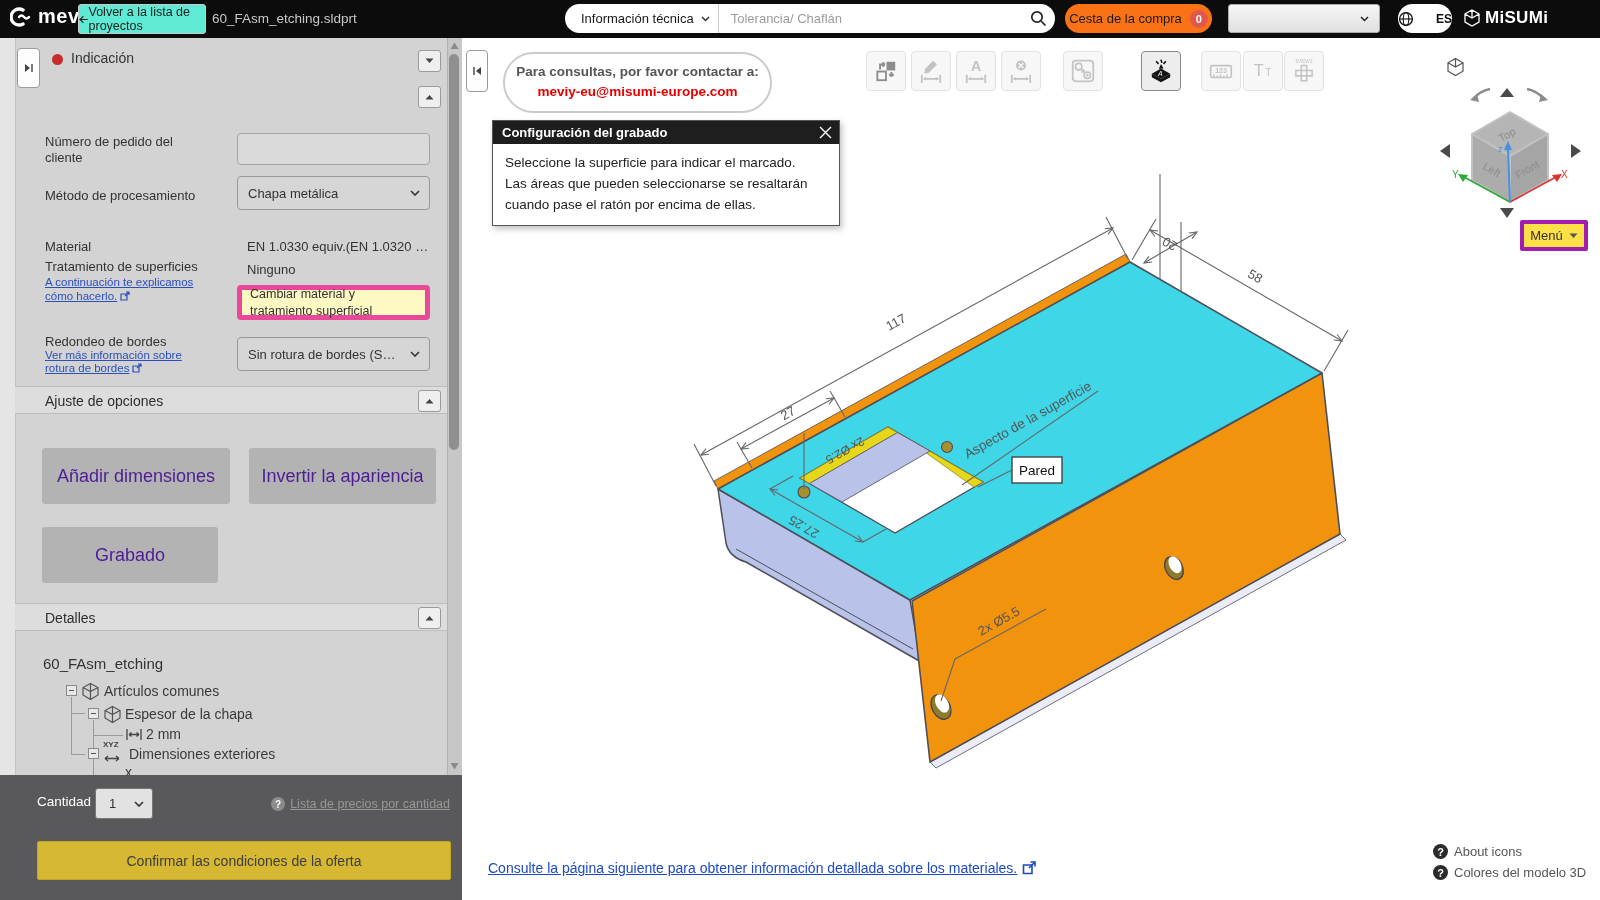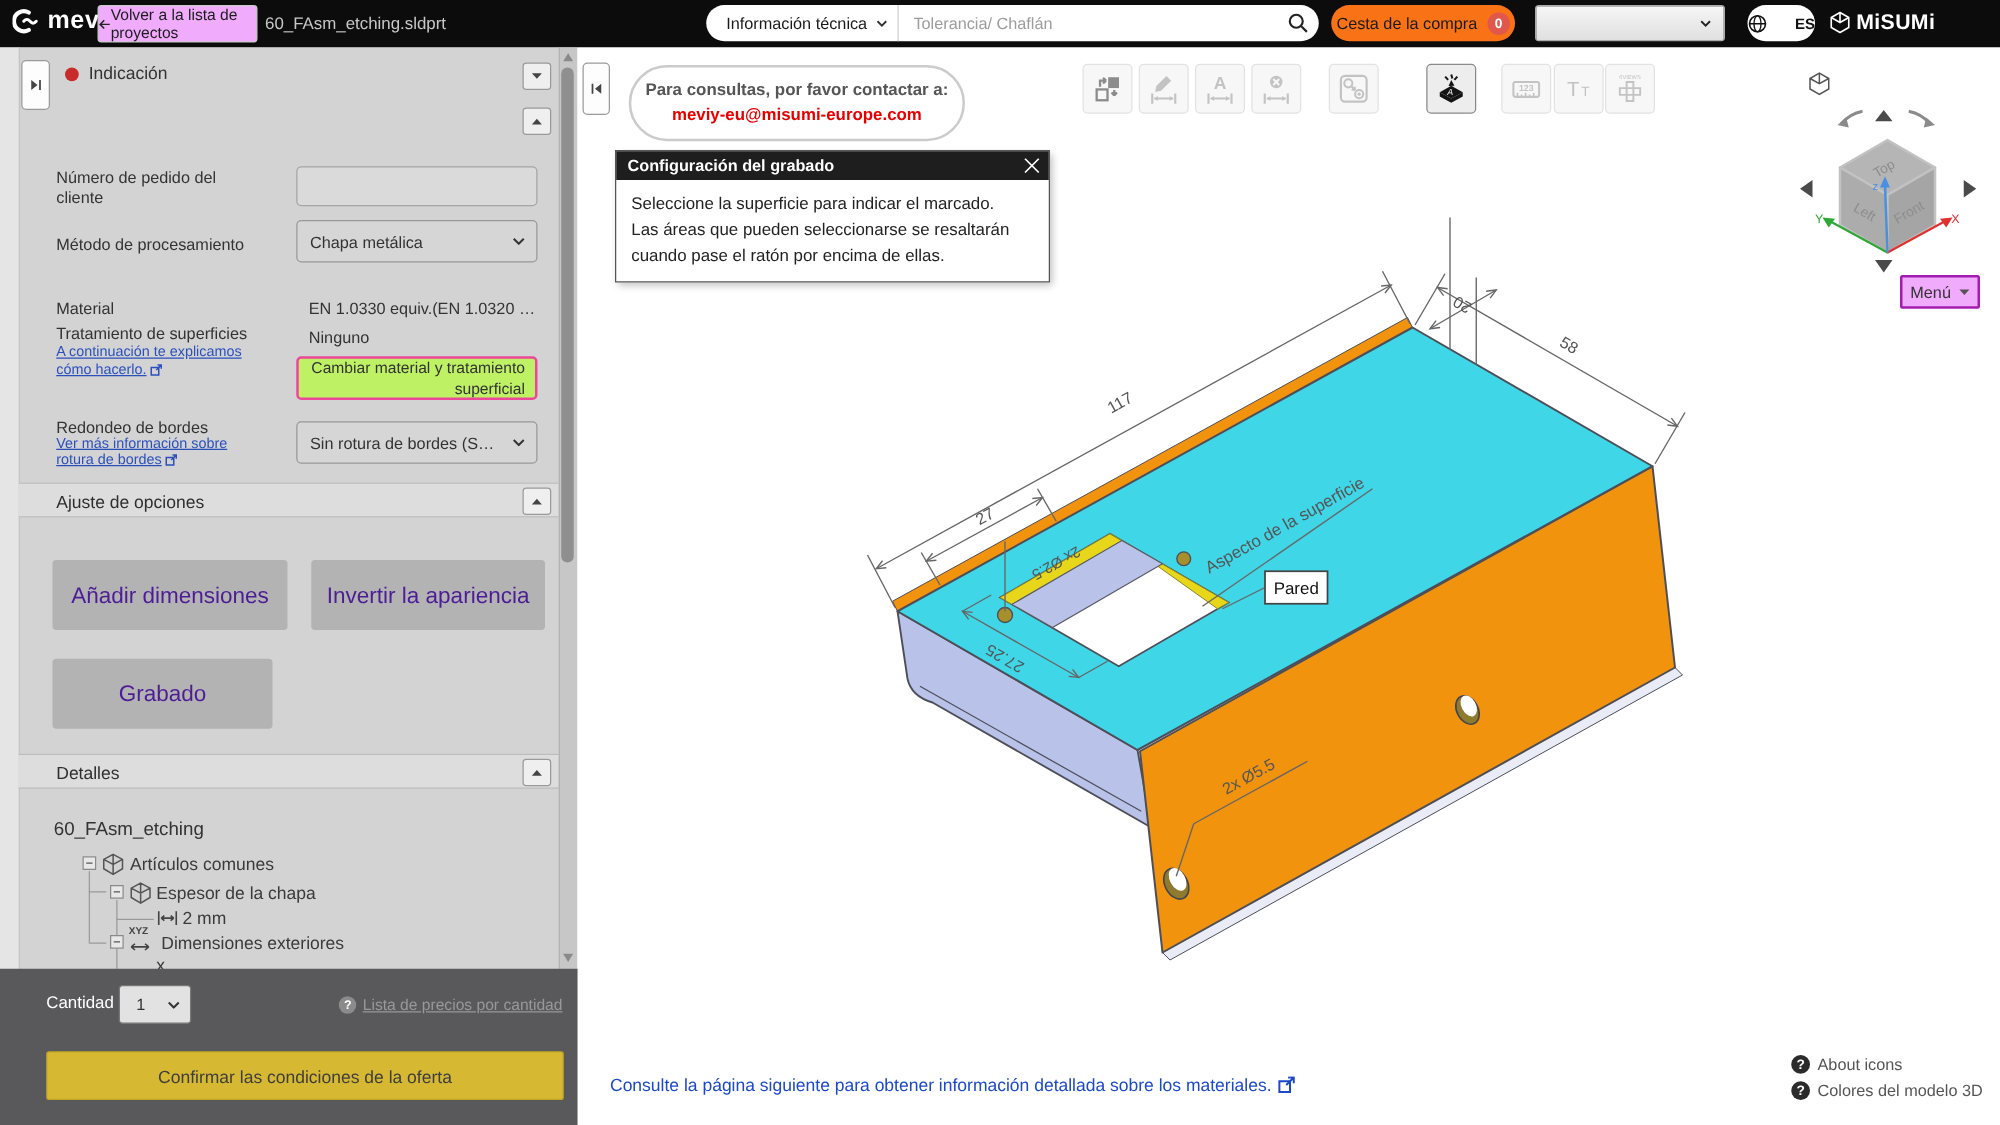--- a/index.html
+++ b/index.html
@@ -4,21 +4,21 @@
 <style>
   html,body{margin:0;padding:0}
   .page{position:relative;width:1600px;height:900px;background:#fff;
         font-family:"Liberation Sans",sans-serif;overflow:hidden;-webkit-font-smoothing:antialiased}
   .abs{position:absolute}
 
   
   .topbar{position:absolute;left:0;top:0;width:1600px;height:38px;background:#0c0c0c;color:#fff}
   .logo{left:10px;top:5px;display:flex;align-items:center;gap:2px;color:#fff}
   .logo-text{font-size:20px;font-weight:bold;letter-spacing:.5px}
-  .back-btn{left:78px;top:4px;width:126px;height:28px;background:#f0abfc;border:1px solid #c9c9c9;
+  .back-btn{left:78px;top:4px;width:126px;height:28px;background:#5eead4;border:1px solid #c9c9c9;
             border-radius:3px;font-size:12.5px;color:#1d1d1d;display:flex;align-items:center;justify-content:center;gap:0;cursor:pointer}
   .filename{left:212px;top:11px;font-size:13.5px;color:#c8c8c8}
   .search-pill{left:565px;top:4px;width:490px;height:29px;background:#fff;border-radius:15px;display:flex;align-items:center}
   .search-cat{padding:0 8px 0 16px;font-size:13px;color:#1a1a1a;display:flex;align-items:center;gap:7px;cursor:pointer;height:100%}
   .search-div{width:1px;height:29px;background:#cfcfcf}
   .search-input{border:none;outline:none;flex:1;font-size:13px;color:#333;padding:0 8px 0 12px;font-family:inherit;background:transparent}
   .search-input::placeholder{color:#9c9c9c}
   .mag-btn{width:34px;height:100%;display:flex;align-items:center;justify-content:center;cursor:pointer}
   .cart-pill{left:1065px;top:4px;width:147px;height:29px;background:#f97316;border-radius:15px;display:flex;
              align-items:center;justify-content:center;gap:8px;font-size:13px;color:#1a1a1a;cursor:pointer}
@@ -41,22 +41,22 @@
             border-bottom:1px solid #bcbcbc;font-size:14px;color:#2e2e2e;line-height:28px;padding-left:30px;box-sizing:border-box}
   .collapse-btn{position:absolute;left:418px;width:21px;height:20px;background:#efefef;border:1px solid #9a9a9a;
                 border-radius:3px;display:flex;align-items:center;justify-content:center;cursor:pointer}
   .sb-label{position:absolute;left:45px;font-size:13px;color:#333;line-height:16px}
   .sb-value{position:absolute;font-size:13px;color:#333}
   .sb-link{position:absolute;left:45px;font-size:11.5px;color:#2b50bd;text-decoration:underline;cursor:pointer;display:flex;align-items:center;gap:3px}
   .sb-input{position:absolute;left:237px;width:193px;height:32px;background:#dadada;border:1px solid #a5a5a5;border-radius:4px;box-sizing:border-box;font-size:13px;padding:0 8px;font-family:inherit;color:#333}
   .sb-select{position:absolute;left:237px;width:193px;height:34px;background:#d6d6d6;border:1px solid #989898;border-radius:4px;
              box-sizing:border-box;display:flex;align-items:center;font-size:13px;color:#333;padding:0 26px 0 10px;cursor:pointer}
   .sb-select .chev{position:absolute;right:9px}
-  .sb-btn{position:absolute;background:#bef264;border:2px solid #ec4899;border-radius:4px;font-size:12.5px;color:#333;
-          display:flex;align-items:center;justify-content:center;text-align:right;line-height:1.3;cursor:pointer;box-sizing:border-box;padding:2px 8px}
+  .sb-btn{position:absolute;background:#fef9c3;border:5px solid #ec4899;border-radius:4px;font-size:12.5px;color:#333;
+          display:flex;align-items:center;justify-content:center;text-align:left;line-height:1.3;cursor:pointer;box-sizing:border-box;padding:2px 8px}
   .opt-btn{position:absolute;background:#b3b3b3;border:none;border-radius:3px;font-size:18px;color:#4c1d95;
            display:flex;align-items:center;justify-content:center;cursor:default}
   .tree-root{position:absolute;left:43px;font-size:15px;color:#333}
   .tree-label{position:absolute;font-size:14px;color:#3a3a3a;cursor:pointer}
   .minus-box{position:absolute;width:11px;height:11px;border:1px solid #8a8a8a;background:#e8e8e8;box-sizing:border-box;display:flex;align-items:center;justify-content:center}
   .minus-box::after{content:"";width:5px;height:1px;background:#555}
   .tree-line{position:absolute;background:#9a9a9a}
   .sb-scroll-track{position:absolute;left:447px;top:0;width:14px;height:737px;background:#c7c7c7;border-left:1px solid #b2b2b2}
   .sb-scroll-thumb{position:absolute;left:449px;top:16px;width:10px;height:396px;background:#8f8f8f;border-radius:5px;cursor:pointer}
 
@@ -85,24 +85,24 @@
           box-shadow:2px 3px 6px rgba(0,0,0,.25);box-sizing:border-box}
   .dialog-head{height:23px;background:#1e1e1e;color:#fff;font-size:13px;font-weight:bold;line-height:23px;padding-left:9px;position:relative}
   .dialog-close{position:absolute;right:6px;top:4px;width:15px;height:15px;cursor:pointer}
   .dialog-body{padding:8px 12px;font-size:13.5px;color:#222;line-height:21px}
   .tb{position:absolute;top:13px;width:40px;height:40px;background:#f7f7f7;border:1px solid #e2e2e2;border-radius:4px;
       display:flex;align-items:center;justify-content:center;cursor:pointer;box-sizing:border-box}
   .tb svg{width:26px;height:26px}
   .tb.dim{color:#c3c3c3}
   .tb.semi{color:#8c8c8c}
   .tb.active{color:#141414;background:#ededed;border:1px solid #8a8a8a}
-  .menu-btn{position:absolute;left:1058px;top:182px;width:60px;height:23px;background:#f0abfc;border:2px solid #a21caf;
+  .menu-btn{position:absolute;left:1058px;top:182px;width:60px;height:23px;background:#fde047;border:4px solid #a21caf;
             border-radius:2px;font-size:13px;color:#333;display:flex;align-items:center;justify-content:center;gap:6px;cursor:pointer}
   .bottom-link{position:absolute;left:26px;top:822px;font-size:14px;color:#1b49c8;display:flex;align-items:center;gap:5px;cursor:pointer}
-  .bottom-link span{}
+  .bottom-link span{text-decoration:underline}
   .help-row{position:absolute;display:flex;align-items:center;gap:6px;font-size:13px;color:#555;cursor:pointer}
   .help-q{width:15px;height:15px;border-radius:50%;background:#2b2b2b;color:#fff;font-size:11px;font-weight:bold;
           display:flex;align-items:center;justify-content:center}
 </style>
 </head>
 <body>
 
 <div class="page">
 
   <div class="topbar">

